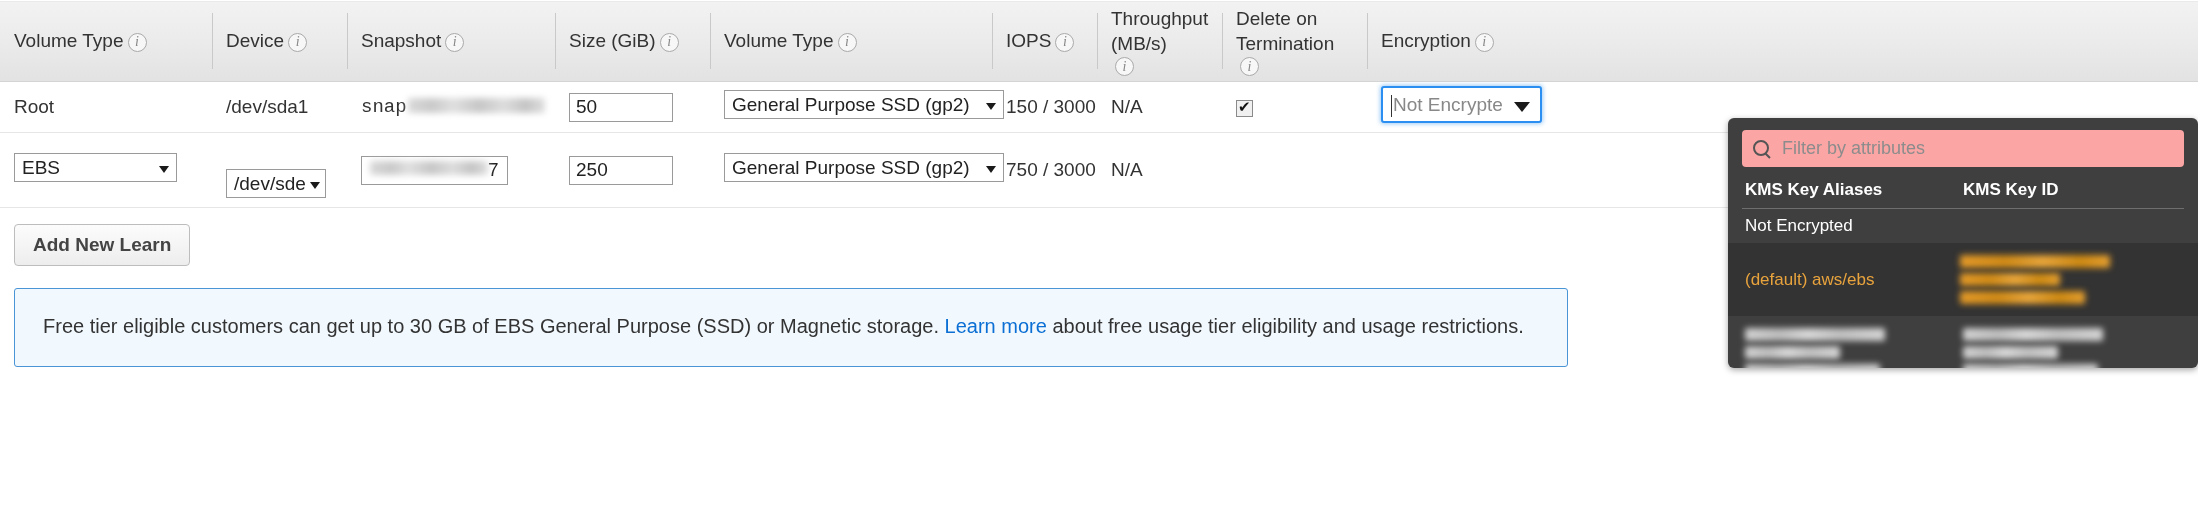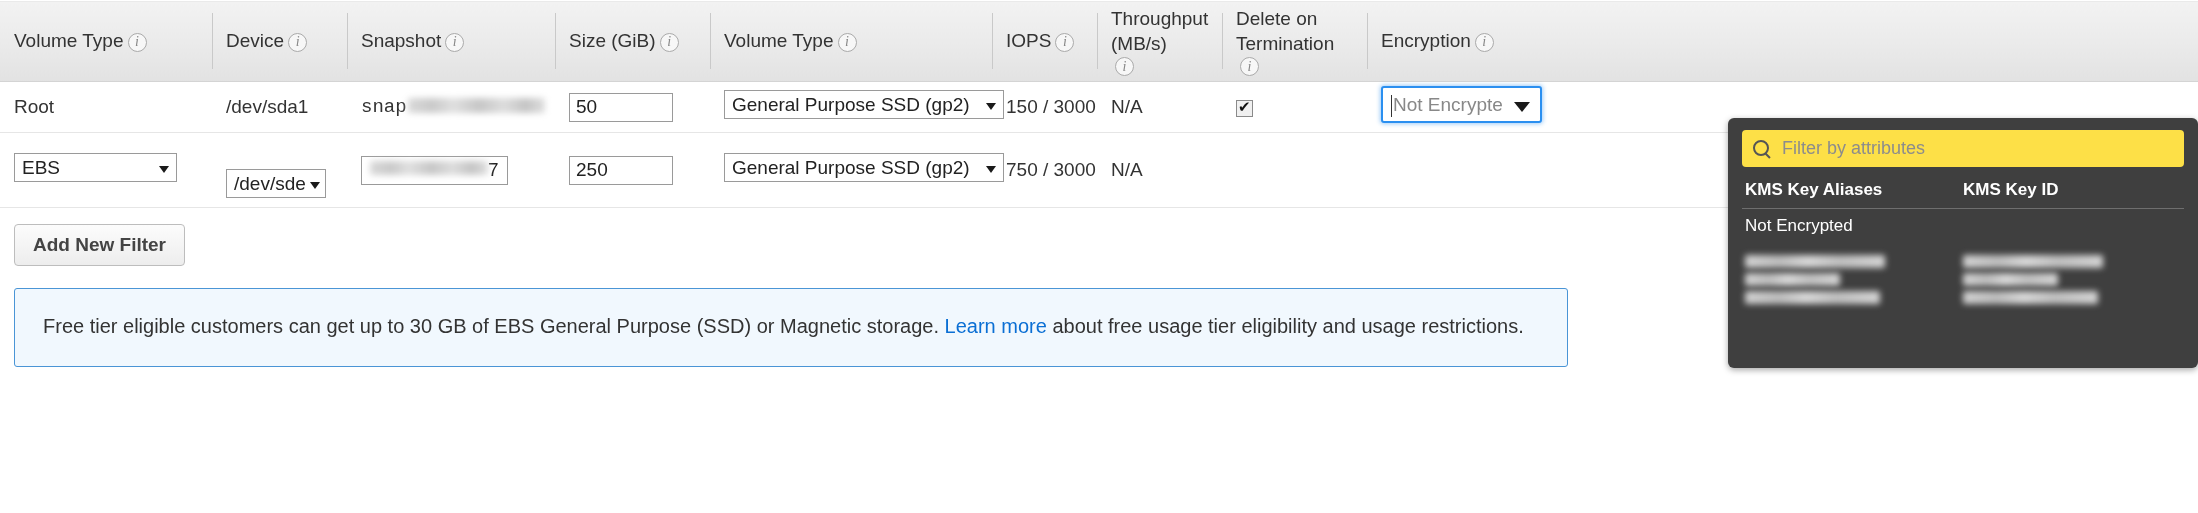--- a/index.html
+++ b/index.html
@@ -198,21 +198,21 @@
     height: 250px;
     background: #3f3f3f;
     border-radius: 6px;
     box-shadow: 0 2px 6px rgba(0,0,0,0.35);
     padding: 12px 14px 0 14px;
     overflow: hidden;
   }
   .dd-search {
     display: flex;
     align-items: center;
-    background: #fde047;
+    background: #fca5a5;
     border-radius: 4px;
     height: 37px;
     padding: 0 10px;
     margin-bottom: 13px;
   }
   .dd-search .mag {
     width: 20px; height: 20px;
     flex: none;
     margin-right: 8px;
     position: relative;
@@ -455,21 +455,21 @@
           </span>
         </td>
         <td>750 / 3000</td>
         <td>N/A</td>
         <td></td>
         <td></td>
       </tr>
     </tbody>
   </table>
 
-  <button class="btn-add">Add New Filter</button>
+  <button class="btn-add">Add New Learn</button>
 
   <div class="notice">
     <span>Free tier eligible customers can get up to 30 GB of EBS General Purpose (SSD) or Magnetic storage. </span><a href="#">Learn more</a><span> about free usage tier eligibility and usage restrictions.</span>
   </div>
 
   <div class="dd-panel">
     <div class="dd-search">
       <span class="mag"></span>
       <input class="dd-search-input" type="text" placeholder="Filter by attributes" style="">
     </div>
@@ -477,20 +477,28 @@
     <div class="dd-head">
       <span class="dd-col-a">KMS Key Aliases</span>
       <span class="dd-col-b">KMS Key ID</span>
     </div>
 
     <div class="dd-row">
       <span class="dd-col-a">Not Encrypted</span>
       <span class="dd-col-b"></span>
     </div>
 
+    <div class="dd-row sel-row">
+      <span class="dd-col-a">(default) aws/ebs</span>
+      <span class="dd-col-b">
+        <span class="blur-line bl-o w-150"></span>
+        <span class="blur-line bl-o w-100"></span>
+        <span class="blur-line bl-o w-125"></span>
+      </span>
+    </div>
 
     <div class="dd-row">
       <span class="dd-col-a">
         <span class="blur-line bl-w w-140"></span>
         <span class="blur-line bl-w w-95"></span>
         <span class="blur-line bl-w w-135"></span>
       </span>
       <span class="dd-col-b">
         <span class="blur-line bl-w w-140"></span>
         <span class="blur-line bl-w w-95"></span>

